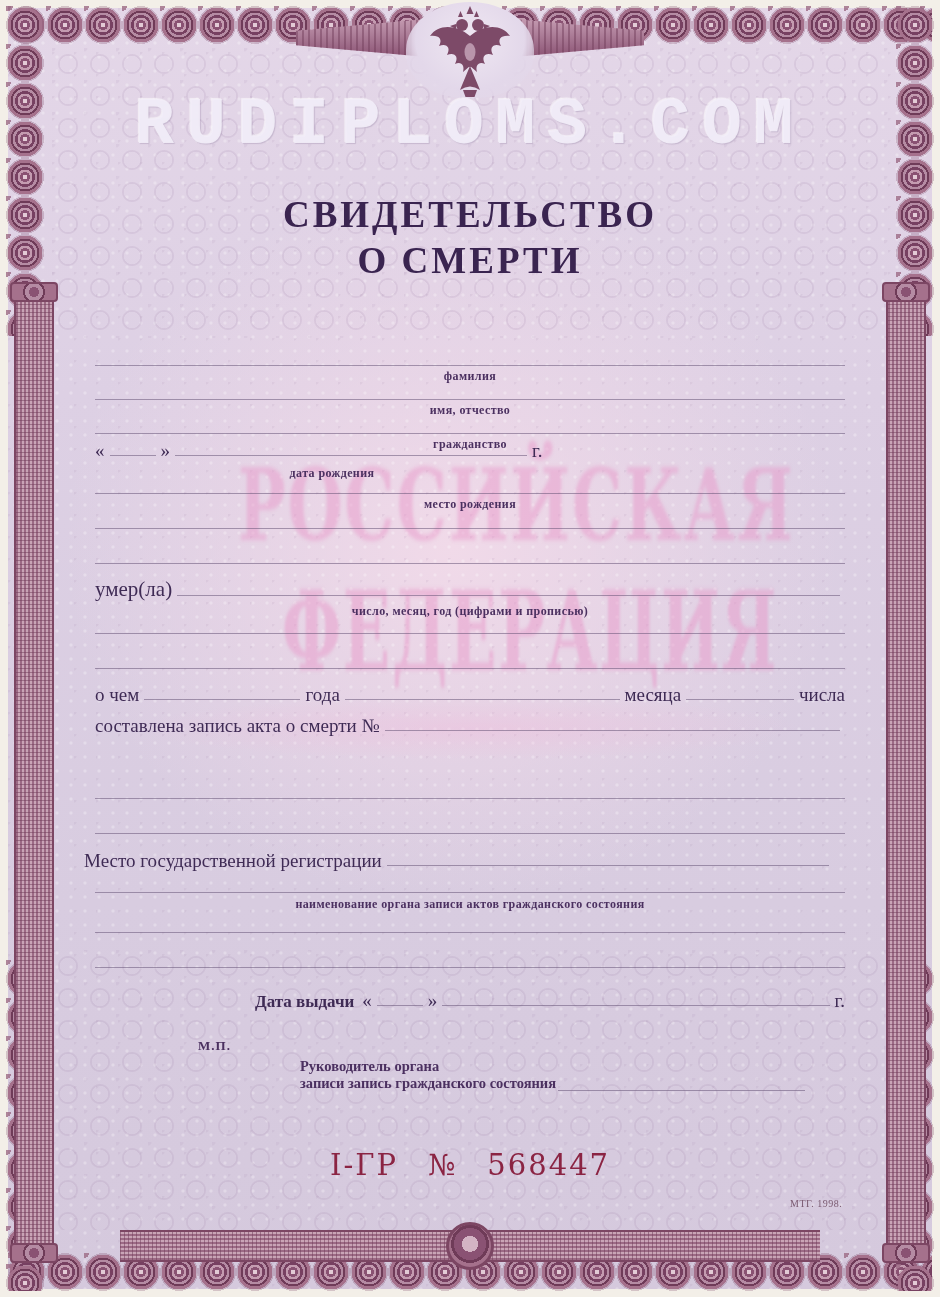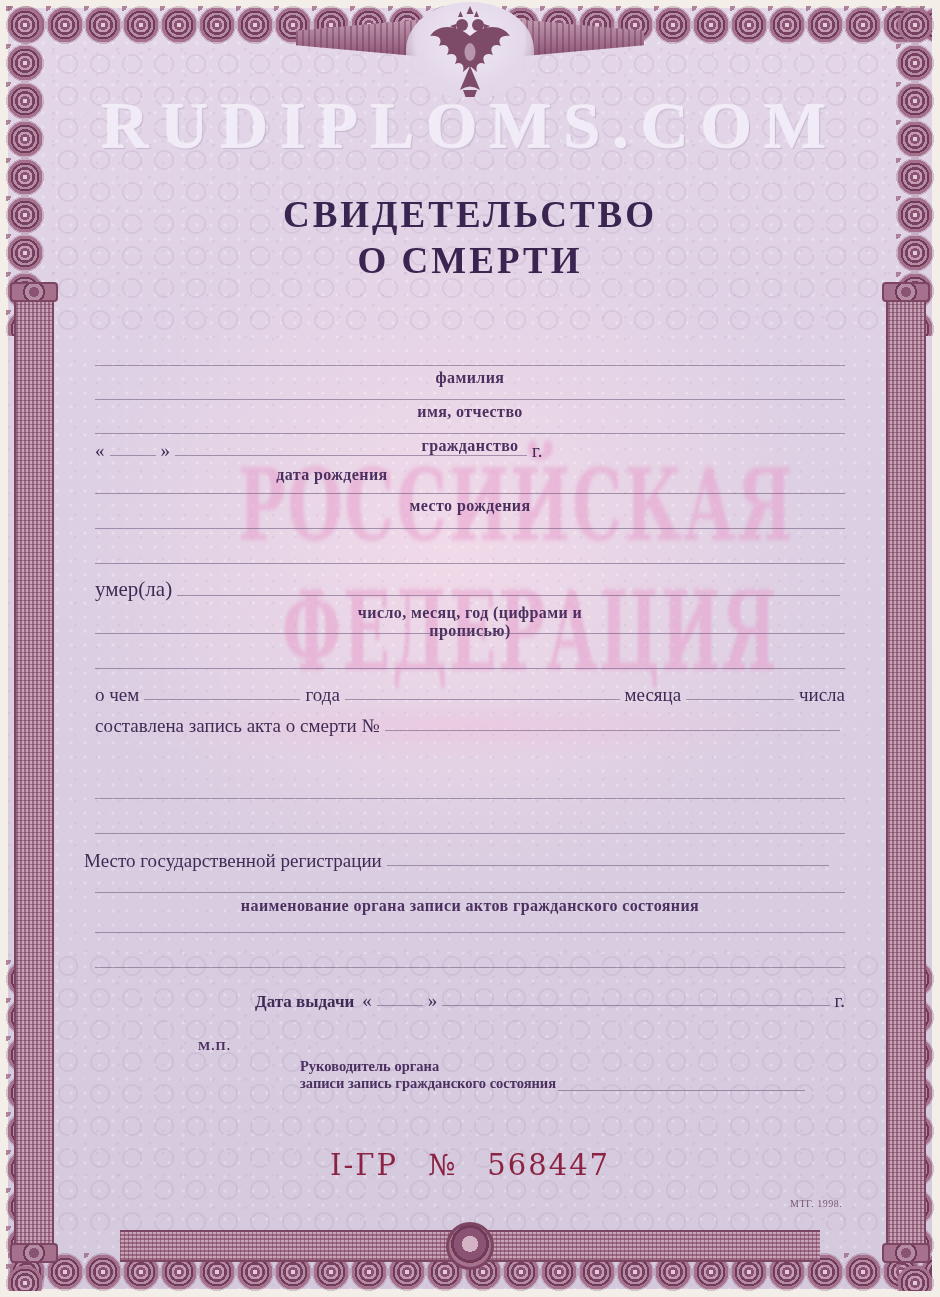--- a/index.html
+++ b/index.html
@@ -56,33 +56,33 @@
     background-image:
       repeating-linear-gradient(90deg, rgba(111,59,88,.45) 0 2px, rgba(0,0,0,0) 2px 6px),
       linear-gradient(180deg,#c59cb2,#8a5273);}
   .ribbon.left{left:296px;clip-path:polygon(0 32%,100% 0,100% 100%,0 68%);}
   .ribbon.right{left:502px;clip-path:polygon(0 0,100% 32%,100% 68%,0 100%);}
   .emblem-backdrop{position:absolute;left:406px;top:2px;width:128px;height:96px;border-radius:50% 50% 45% 45%;
     background:radial-gradient(ellipse at 50% 40%, #efe7f2 0%, #e3d8ea 60%, rgba(227,216,234,0) 100%);}
   .emblem{position:absolute;left:420px;top:4px;width:100px;height:100px;}
   
   .wm-site{position:absolute;left:0;top:88px;width:940px;text-align:center;
-    font-family:Liberation Serif, serif;font-weight:700;font-size:66px;letter-spacing:12px;
+    font-family:Liberation Mono, monospace;font-weight:700;font-size:66px;letter-spacing:12px;
     color:rgba(242,238,248,.92);filter:blur(.6px);
     text-shadow:1px 1px 1px rgba(120,100,140,.25), -1px -1px 1px rgba(255,255,255,.6);}
   .wm-country{position:absolute;font-family:"DejaVu Serif","Liberation Serif",serif;font-weight:700;
     color:rgba(231,150,200,.48);filter:blur(1.6px);transform-origin:left top;white-space:nowrap;}
   .wm-c1{left:238px;top:446px;font-size:72px;transform:scale(.88,1.38);letter-spacing:2px;}
   .wm-c2{left:282px;top:566px;font-size:78px;transform:scale(.80,1.42);letter-spacing:2px;}
   
   .title{position:absolute;left:0;width:940px;text-align:center;font-weight:700;color:#3a2450;
     font-family:"Liberation Serif","DejaVu Serif",serif;font-size:37px;letter-spacing:3px;line-height:1;}
   
   .rule{position:absolute;border-top:1.2px solid var(--line);height:0;}
-  .flabel{position:absolute;text-align:center;font-weight:700;font-size:16px;letter-spacing:.4px;color:var(--label-ink);
+  .flabel{position:absolute;text-align:center;font-weight:700;font-size:12px;letter-spacing:.4px;color:var(--label-ink);
     font-family:"Liberation Serif","DejaVu Serif",serif;}
   .row{position:absolute;display:flex;align-items:flex-end;color:var(--ink);font-size:19px;line-height:1;
     font-family:"Liberation Serif","DejaVu Serif",serif;}
   .row .seg{border-bottom:1.2px solid var(--line);height:0;margin:0 5px 4px 5px;}
   .row .grow{flex:1;}
   .row .spacer{border:none;}
   .bold{font-weight:700;}
   .seal{position:absolute;font-weight:700;font-size:13px;color:var(--label-ink);letter-spacing:1px;}
   .head-block{position:absolute;font-weight:700;font-size:14.5px;line-height:17px;color:var(--label-ink);
     font-family:"Liberation Serif","DejaVu Serif",serif;margin-left:42px;}

